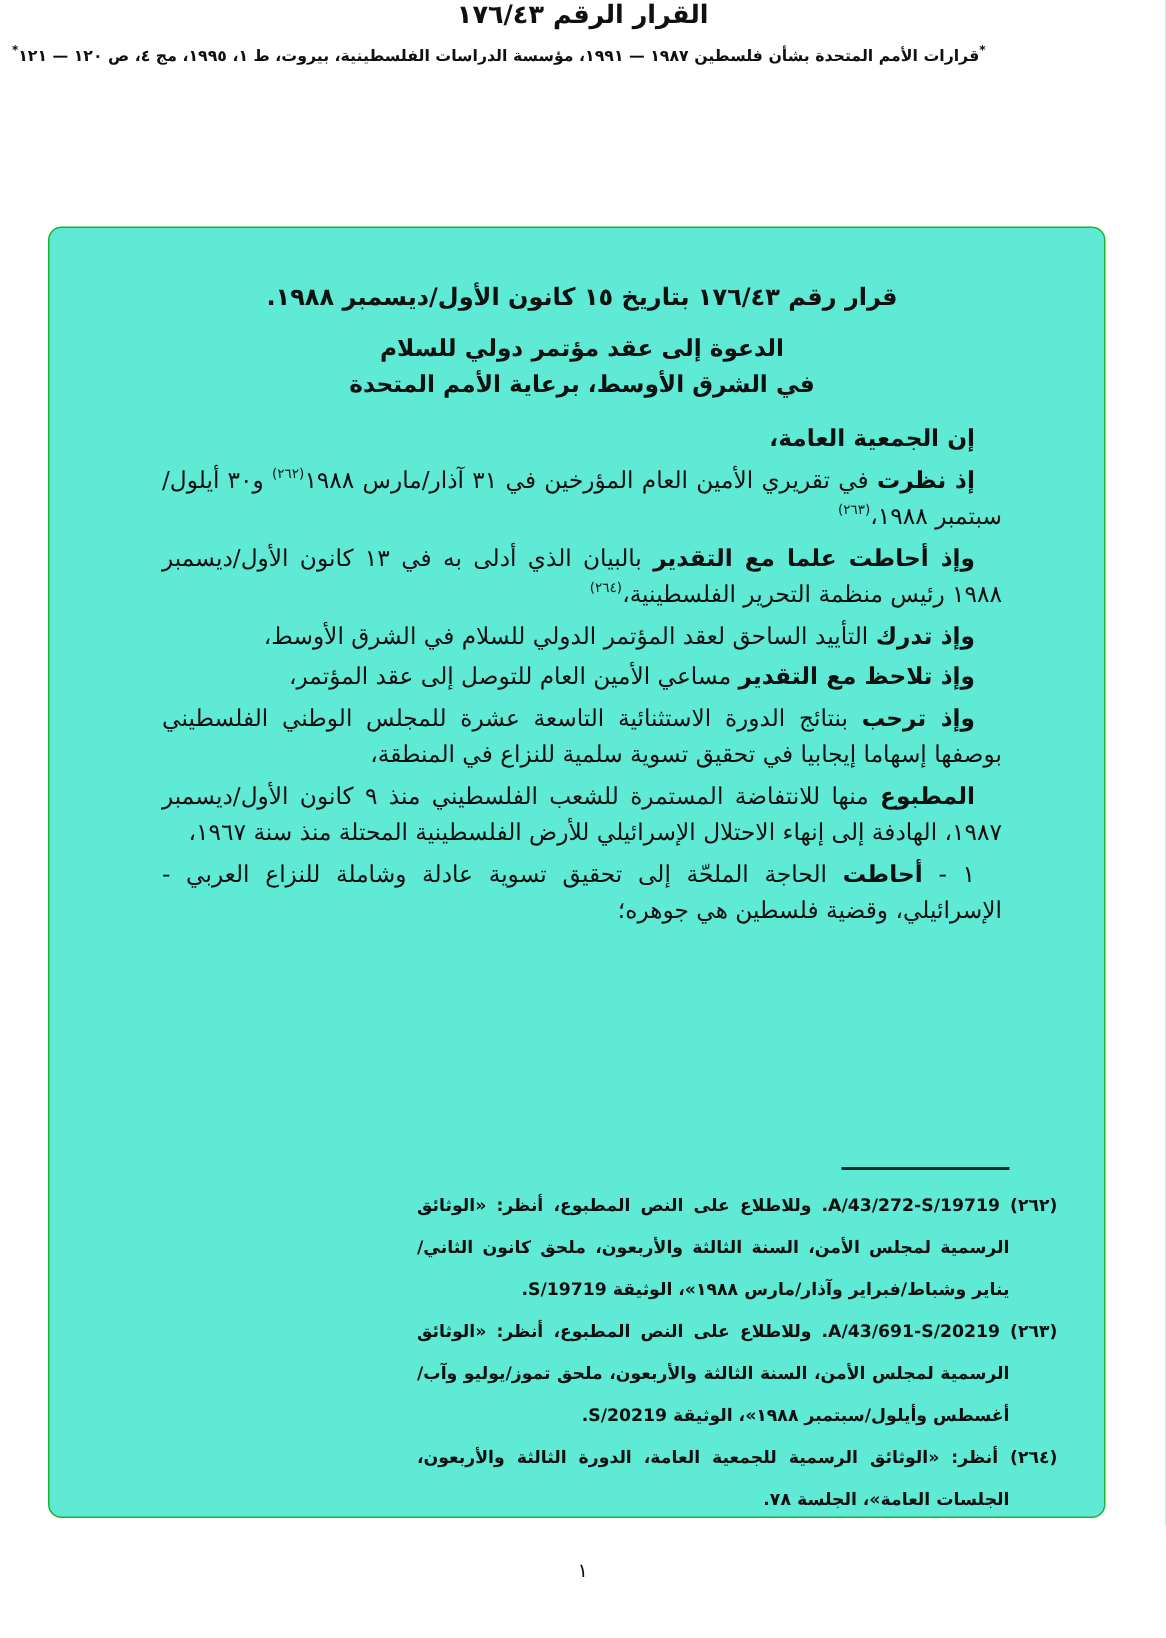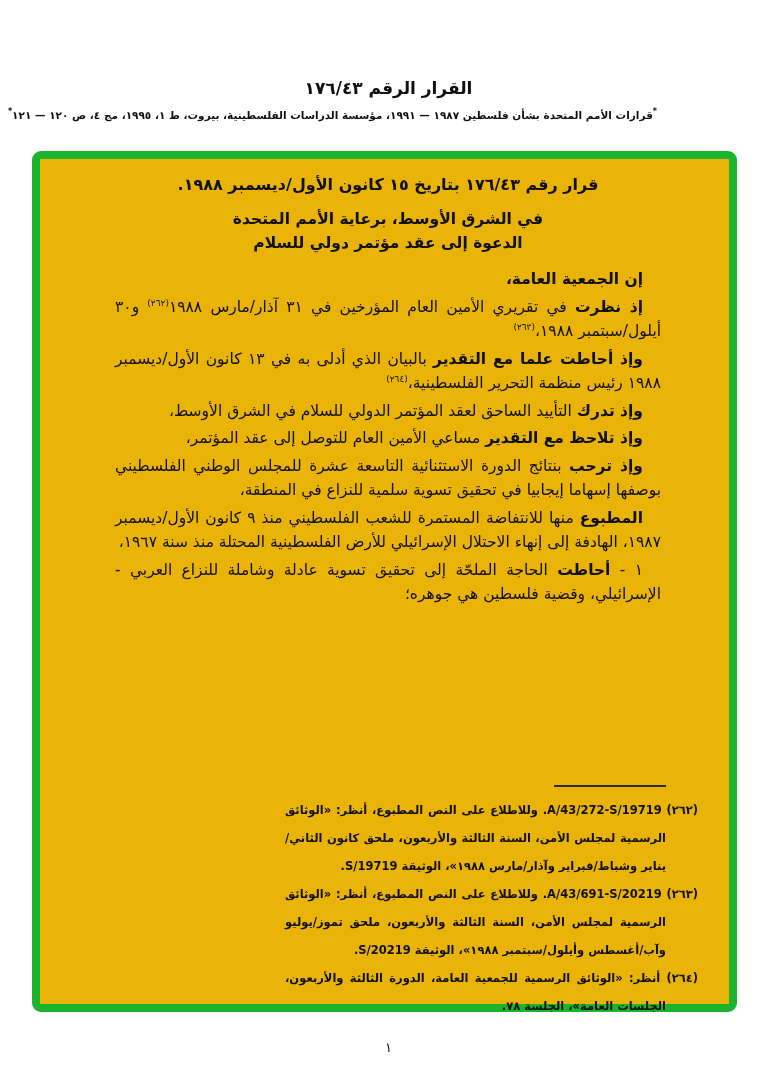--- a/index.html
+++ b/index.html
@@ -3,33 +3,33 @@
 <meta charset="utf-8">
 <style>
   html,body { margin:0; padding:0; }
   body {
     width:777px; height:1092px; background:#ffffff; overflow:hidden;
     position:relative; color:#101010;
     font-family:"DejaVu Sans", sans-serif;
   }
   .doc-header { direction:rtl; }
   .header-title {
-    padding-top:78px; text-align:center;
+    text-align:center;
     font-size:17px; font-weight:bold; letter-spacing:.2px;
   }
   .citation {
     direction:rtl; text-align:right; white-space:nowrap;
     margin:9px 120px 0 30px; font-size:10.5px; font-weight:bold;
   }
   .citation sup { font-size:8px; }
 
   .frame {
     position:absolute; left:32px; top:151px; width:705px; height:861px;
-    box-sizing:border-box; border:8px solid #b91c1c; border-radius:9px;
-    padding:16px 68px 0 75px; direction:rtl; background:#eab308;
+    box-sizing:border-box; border:1px solid #b91c1c; border-radius:9px;
+    padding:36px 68px 0 75px; direction:rtl; background:#5eead4;
   }
   .res-title { text-align:center; font-weight:bold; }
   .res-title .t1 { font-size:16px; margin:0 0 13px; }
   .res-title .t2 { font-size:15.5px; line-height:24px; }
 
   .body-text { margin-top:12px; }
   p.para {
     margin:0 0 3px; font-size:15.5px; line-height:24.5px;
     text-align:justify; text-indent:18px;
   }
@@ -58,22 +58,22 @@
 <div class="doc-header">
   <div class="header-title">القرار الرقم ١٧٦/٤٣</div>
   <div class="citation">
     <sup>*</sup><span>قرارات الأمم المتحدة بشأن فلسطين ١٩٨٧ — ١٩٩١، مؤسسة الدراسات الفلسطينية، بيروت، ط ١، ١٩٩٥، مج ٤، ص ١٢٠ — ١٢١</span><sup>*</sup>
   </div>
 </div>
 
 <div class="frame" style="border-color: rgb(28, 180, 46);">
   <div class="res-title">
     <div class="t1">قرار رقم ١٧٦/٤٣ بتاريخ ١٥ كانون الأول/ديسمبر ١٩٨٨.</div>
+    <div class="t2">الدعوة إلى عقد مؤتمر دولي للسلام</div>
     <div class="t2">في الشرق الأوسط، برعاية الأمم المتحدة</div>
-    <div class="t2">الدعوة إلى عقد مؤتمر دولي للسلام</div>
   </div>
 
   <div class="body-text">
       <p class="para"><b>إن الجمعية العامة،</b></p>
       <p class="para"><b>إذ نظرت</b><span> في تقريري الأمين العام المؤرخين في ٣١ آذار/مارس ١٩٨٨</span><sup>(٢٦٢)</sup><span> و٣٠ أيلول/سبتمبر ١٩٨٨،</span><sup>(٢٦٣)</sup></p>
       <p class="para"><b>وإذ أحاطت علما مع التقدير</b><span> بالبيان الذي أدلى به في ١٣ كانون الأول/ديسمبر ١٩٨٨ رئيس منظمة التحرير الفلسطينية،</span><sup>(٢٦٤)</sup></p>
       <p class="para"><b>وإذ تدرك</b><span> التأييد الساحق لعقد المؤتمر الدولي للسلام في الشرق الأوسط،</span></p>
       <p class="para"><b>وإذ تلاحظ مع التقدير</b><span> مساعي الأمين العام للتوصل إلى عقد المؤتمر،</span></p>
       <p class="para"><b>وإذ ترحب</b><span> بنتائج الدورة الاستثنائية التاسعة عشرة للمجلس الوطني الفلسطيني بوصفها إسهاما إيجابيا في تحقيق تسوية سلمية للنزاع في المنطقة،</span></p>
       <p class="para"><b>المطبوع</b><span> منها للانتفاضة المستمرة للشعب الفلسطيني منذ ٩ كانون الأول/ديسمبر ١٩٨٧، الهادفة إلى إنهاء الاحتلال الإسرائيلي للأرض الفلسطينية المحتلة منذ سنة ١٩٦٧،</span></p>

